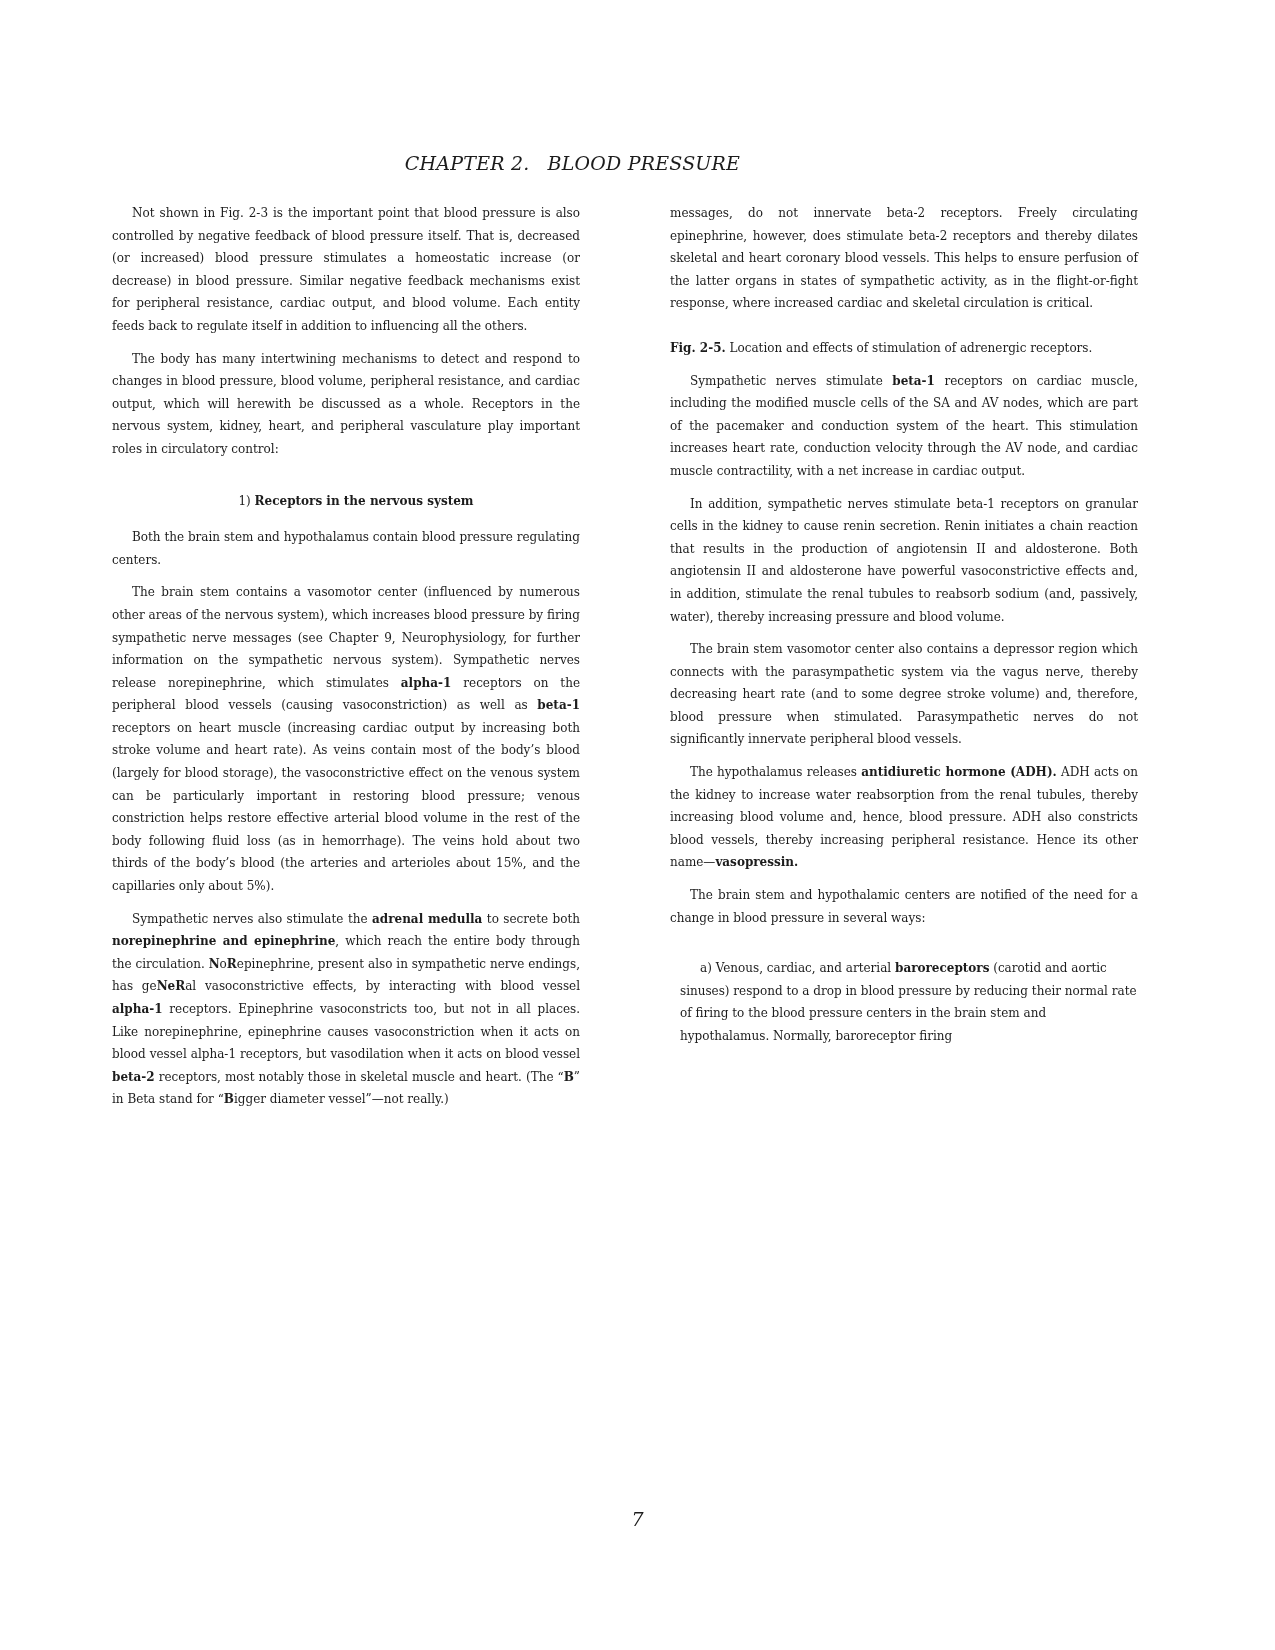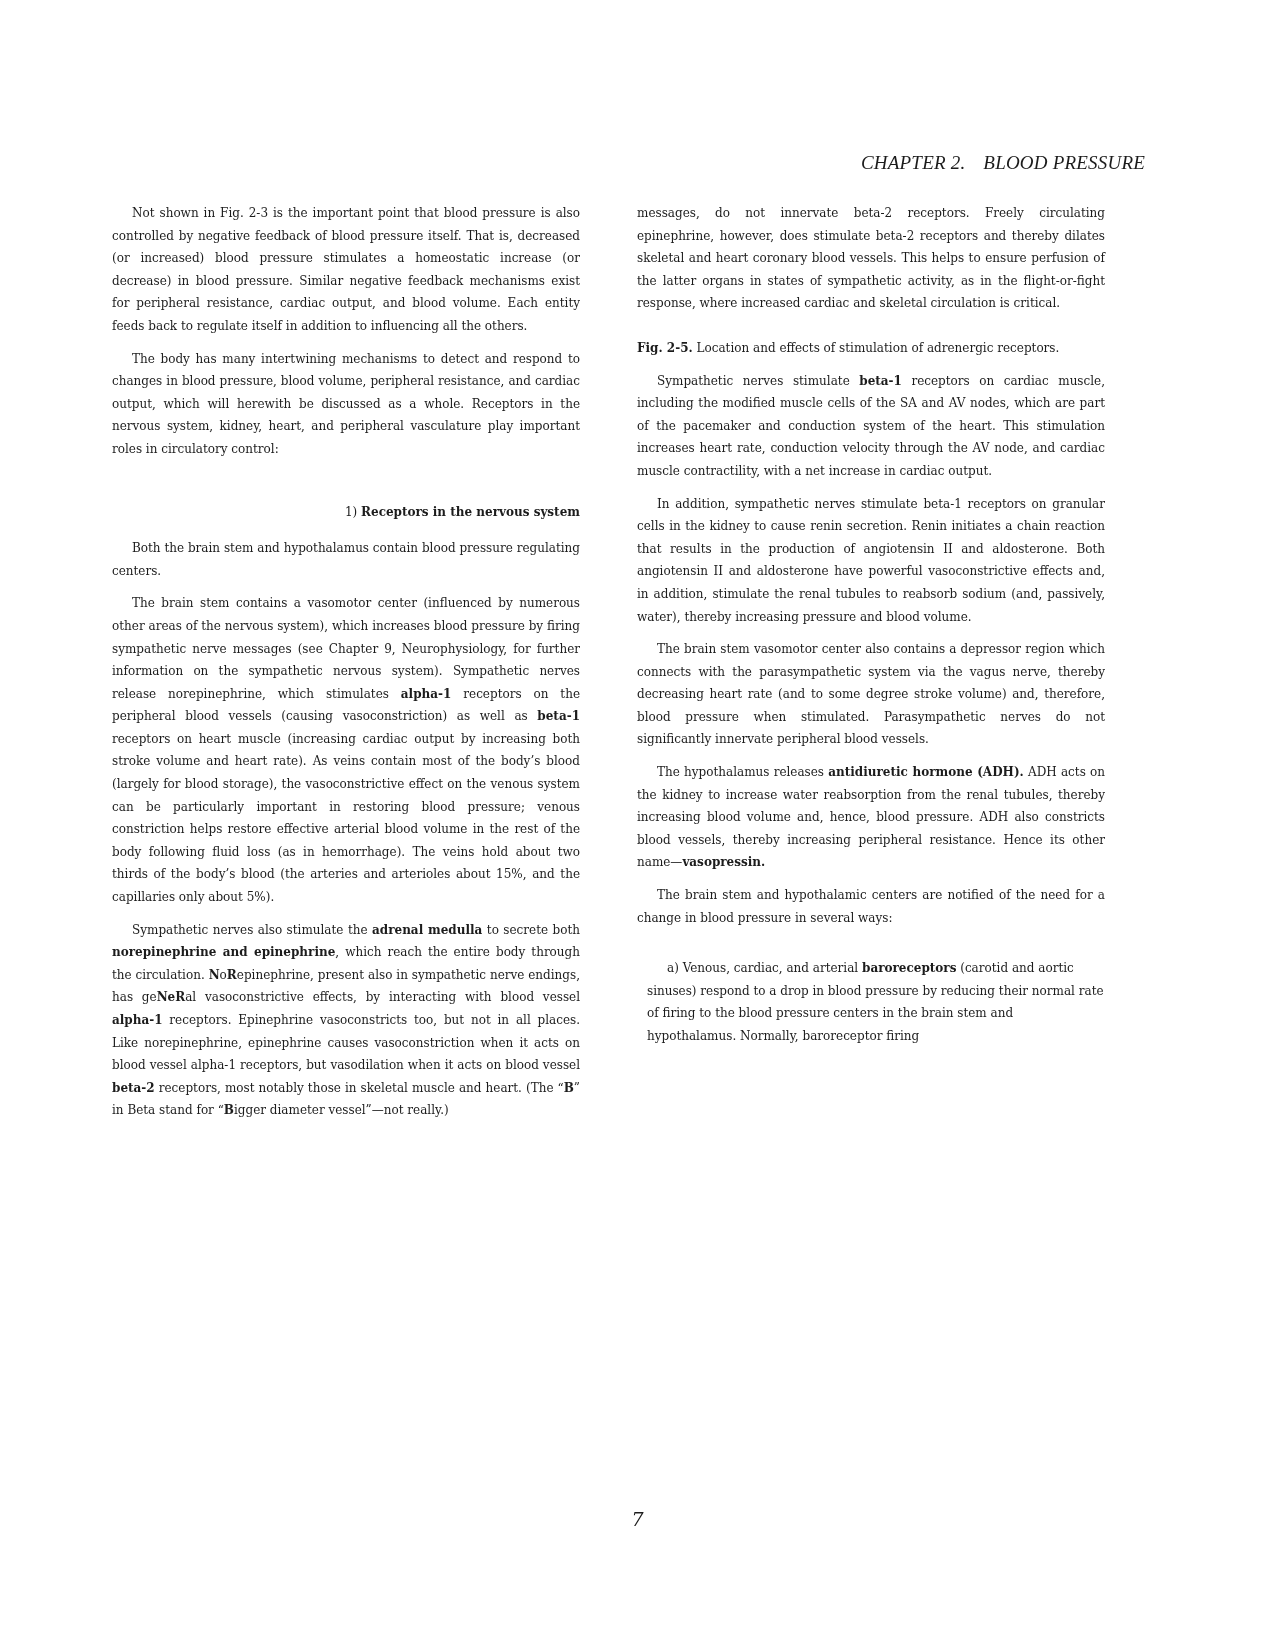--- a/index.html
+++ b/index.html
@@ -1,26 +1,26 @@
 <!DOCTYPE html>
 <html><head>
 <meta charset="utf-8">
 <style>
   html, body { margin: 0; padding: 0; background: #ffffff; }
   body { width: 1275px; height: 1650px; position: relative; overflow: hidden;
          font-family: "DejaVu Serif", "Liberation Serif", serif; color: #1c1c1c; }
-  .header { position: absolute; top: 152px; left: 0; width: 1145px; text-align: right;
-            font-style: italic; font-size: 19px; letter-spacing: 0.2px; font-family: Liberation Serif, serif; }
+  .header { position: absolute; top: 152px; left: 0; width: 1145px; text-align: center;
+            font-style: italic; font-size: 19px; letter-spacing: 0.2px; }
   .header span + span { margin-left: 18px; }
   .col { position: absolute; top: 202px; width: 468px; font-size: 12px; line-height: 22.6px; }
   .col.left { left: 112px; }
-  .col.right { left: 637px; }
+  .col.right { left: 670px; }
   p { margin: 0 0 10px 0; text-align: justify; text-indent: 20px; hyphens: manual; }
   p.noindent { text-indent: 0; }
-  p.heading { margin-top: 40px; margin-bottom: 14px; text-indent: 20px; text-align: right; }
+  p.heading { margin-top: 29px; margin-bottom: 14px; text-indent: 20px; text-align: center; }
   p.list-item { margin-left: 10px; text-indent: 20px; text-align: left; margin-top: 28px; }
   p.caption { text-indent: 0; margin-top: 22px; }
   b { font-weight: bold; }
   .page-number { position: absolute; top: 1508px; left: 0; width: 1275px; text-align: center;
                  font-style: italic; font-size: 19px; }
 </style>
 </head>
 <body>
 
 <div class="header">

